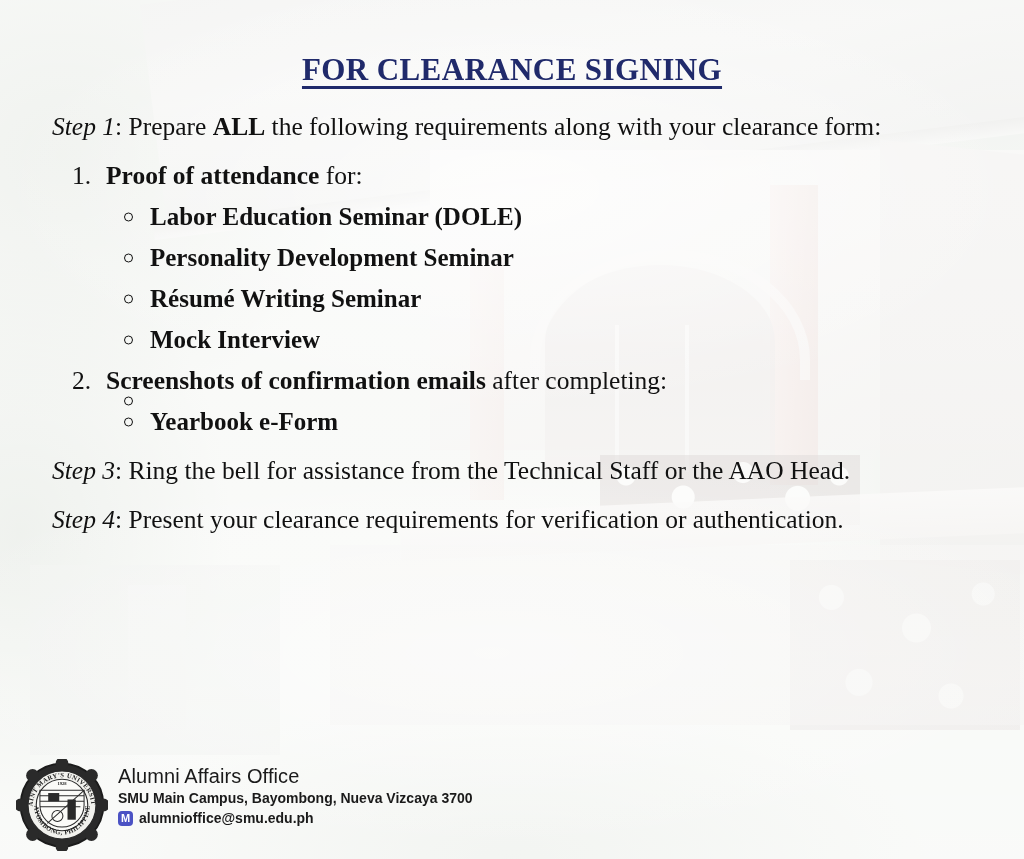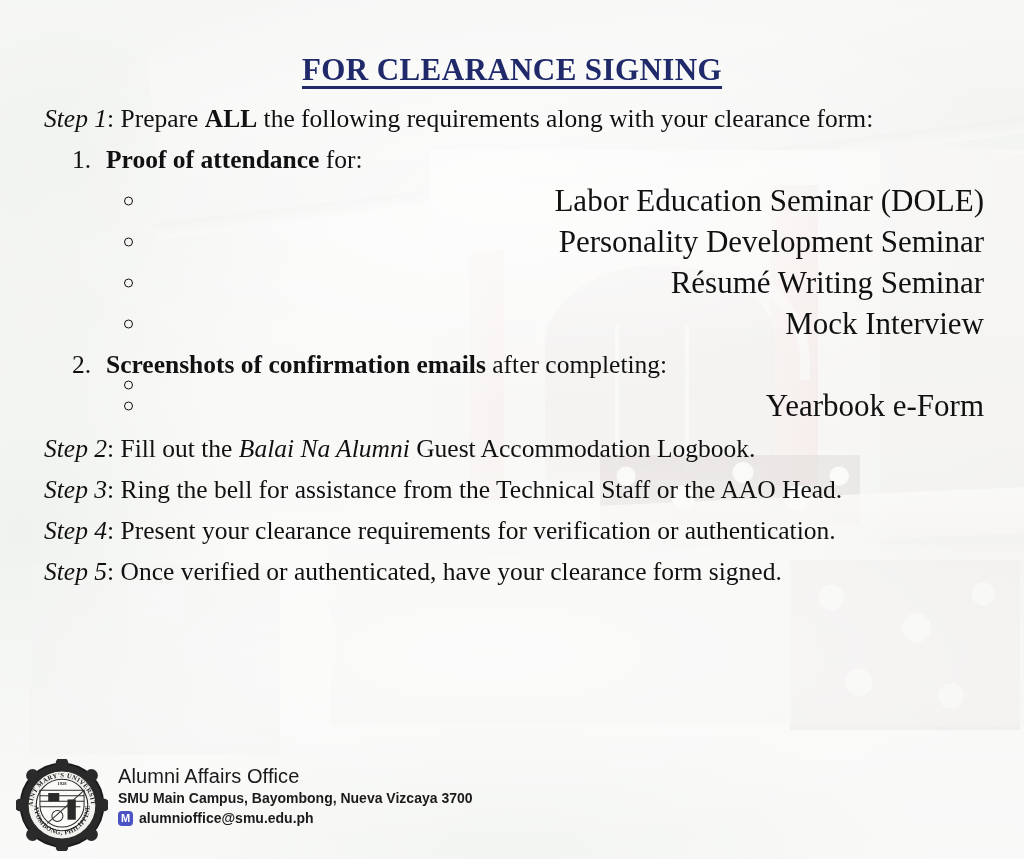--- a/index.html
+++ b/index.html
@@ -189,21 +189,21 @@
   .body-block {
     position: absolute;
     left: 44px;
     right: 40px;
     top: 98px;
     color: #111;
     font-size: 25.5px;
     line-height: 41px;
   }
 
-  .step-line { margin: 0; }
+  .step-line { margin: 8px; }
   .step-label { font-style: italic; }
   .bold { font-weight: 700; }
   .ital { font-style: italic; }
 
   ol.req-list {
     list-style: none;
     margin: 0;
     padding: 0;
   }
   ol.req-list > li {
@@ -218,23 +218,22 @@
     font-size: 25.5px;
   }
   ul.sub-list {
     list-style: none;
     margin: 0;
     padding: 0;
   }
   ul.sub-list > li {
     position: relative;
     padding-left: 44px;
-    font-weight: 400;
-    font-size: 31px;
-    text-align: right;
+    font-weight: 700;
+    font-size: 25px;
   }
   ul.sub-list > li > .dot {
     position: absolute;
     left: 18px;
     top: 50%;
     transform: translateY(-50%);
     width: 9px;
     height: 9px;
     border: 1.7px solid #111;
     border-radius: 50%;
@@ -345,30 +344,24 @@
           <ul class="sub-list">
             <li><span class="dot"></span></li>
             <li><span class="dot"></span><span>Yearbook e-Form</span></li>
           </ul>
         </li>
 
       </ol>
 
       <div class="steps-tail">
         <p class="step-line">
-          <span class="step-label">Step 2</span><span>: </span><span>Fill out the </span><span class="ital">Balai Na Alumni</span><span> Guest Accommodation Logbook.</span>
-        </p>
-        <p class="step-line">
           <span class="step-label">Step 3</span><span>: </span><span>Ring the bell for assistance from the Technical Staff or the AAO Head.</span>
         </p>
         <p class="step-line">
           <span class="step-label">Step 4</span><span>: </span><span>Present your clearance requirements for verification or authentication.</span>
-        </p>
-        <p class="step-line">
-          <span class="step-label">Step 5</span><span>: </span><span>Once verified or authenticated, have your clearance form signed.</span>
         </p>
       </div>
 
     </div>
 
     <div class="footer">
 
       <svg class="seal" viewBox="0 0 100 100">
         <defs>
           <path id="arcTop" d="M 18,52 A 32,32 0 0 1 82,52" fill="none"></path>

